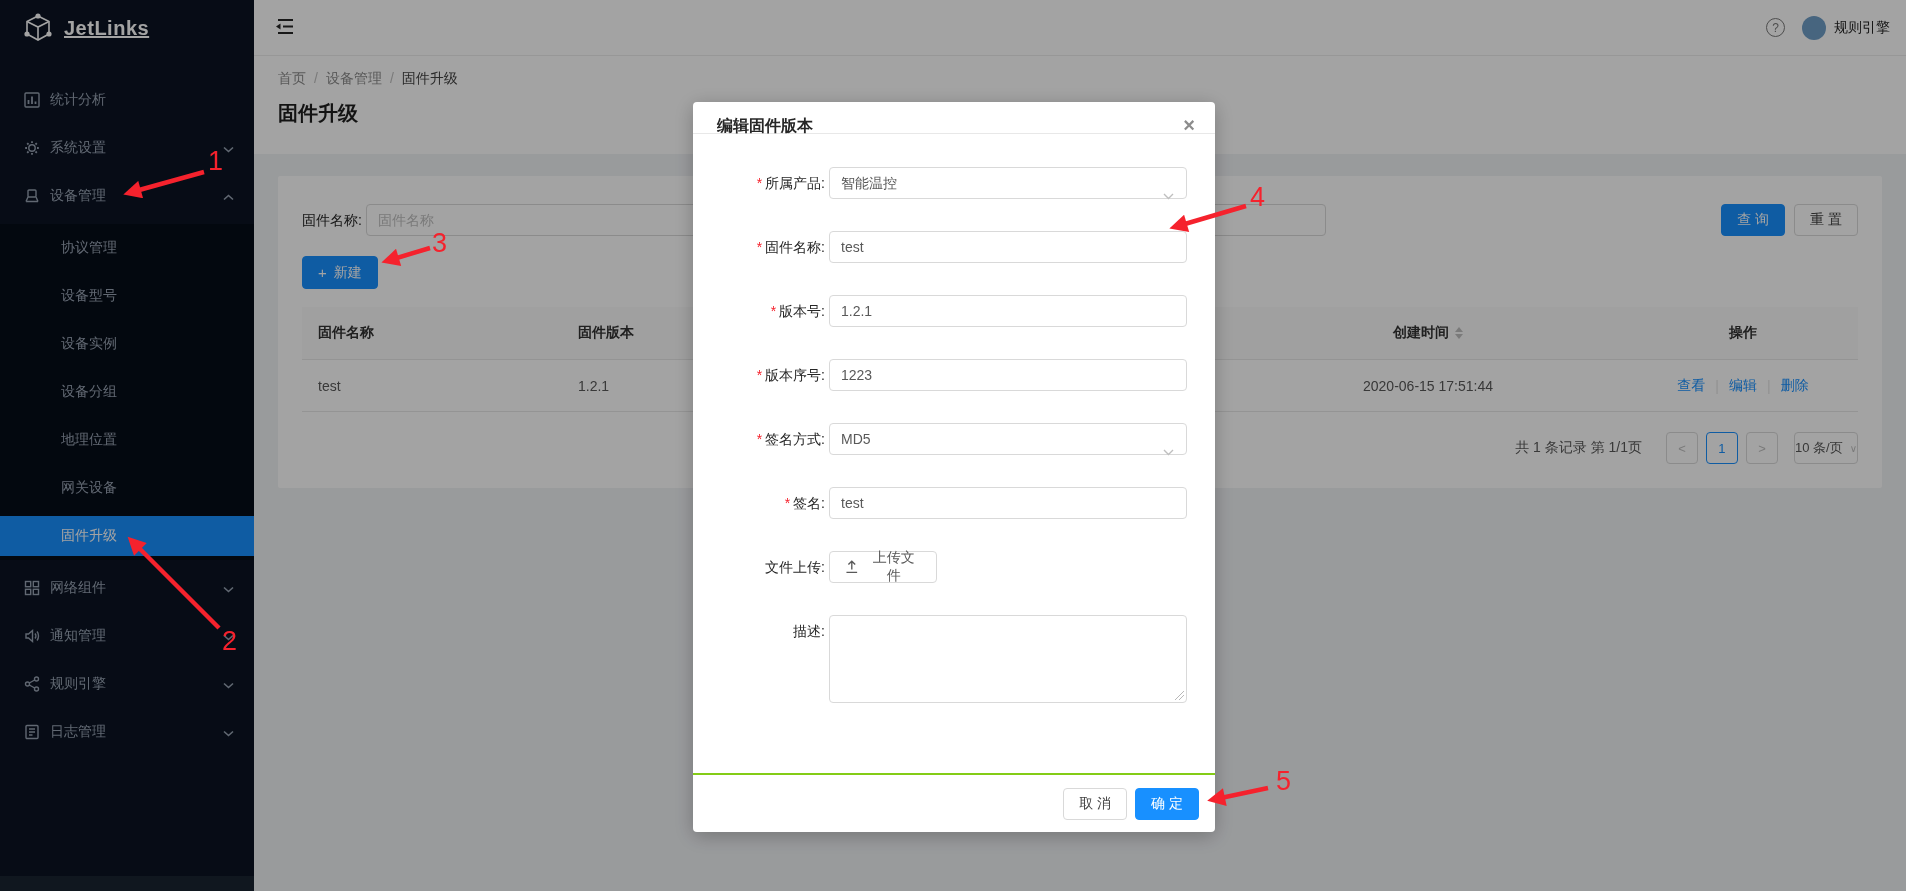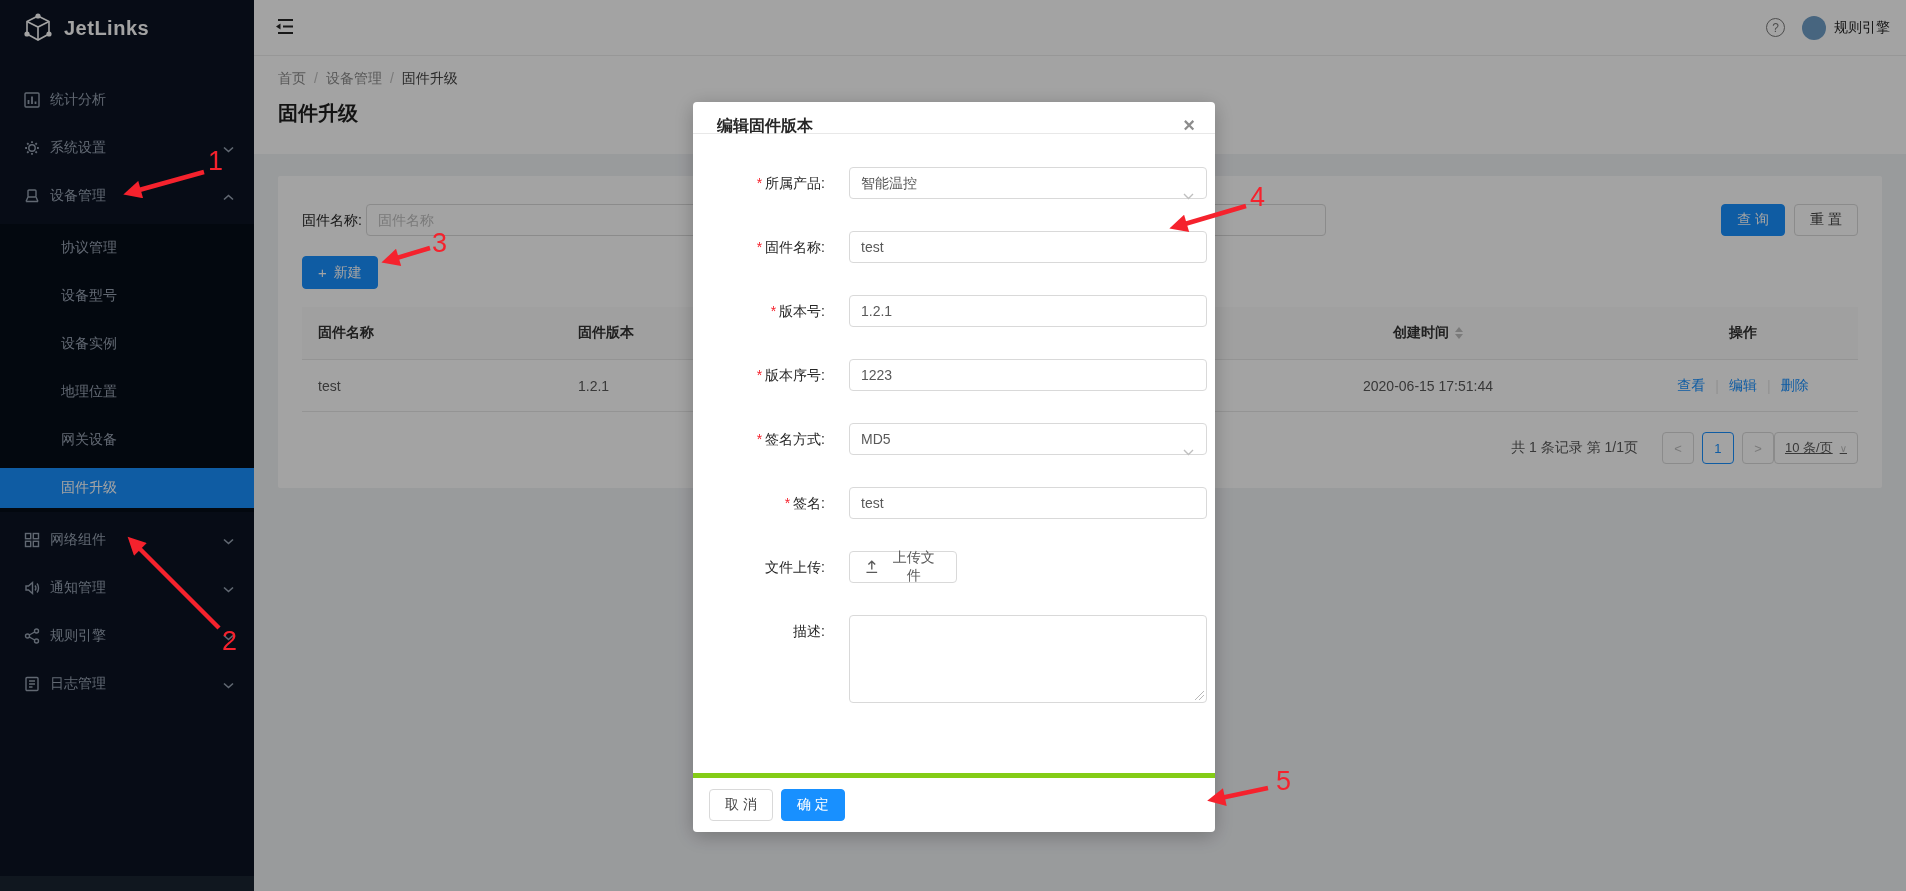--- a/index.html
+++ b/index.html
@@ -2,21 +2,21 @@
 <html><head>
 <meta charset="utf-8">
 <style>
   * { box-sizing: border-box; margin: 0; padding: 0; }
   html, body { width: 1906px; height: 891px; overflow: hidden; }
   body { font-family: "Liberation Sans", "DejaVu Sans", sans-serif; background: #f0f2f5; color: #262626; font-size: 14px; }
 
   
   .sidebar { position: fixed; left: 0; top: 0; width: 254px; height: 891px; background: #0b1423; z-index: 10; }
   .logo-row { height: 56px; display: flex; align-items: center; padding-left: 22px; }
-  .logo-text { color: #fff; font-size: 20px; font-weight: bold; margin-left: 10px; letter-spacing: .5px; }
+  .logo-text { color: #fff; font-size: 20px; font-weight: bold; margin-left: 10px; letter-spacing: .5px; text-decoration: underline; }
   .menu { padding-top: 24px; }
   .menu-item { position: relative; height: 40px; margin-bottom: 8px; display: flex; align-items: center; padding-left: 24px; color: #98a3b3; cursor: pointer; }
   .menu-item .mi-icon { width: 16px; height: 16px; margin-right: 10px; display: inline-flex; }
   .menu-item .chev { position: absolute; right: 20px; }
   .submenu { background: #060d18; padding: 4px 0; margin-bottom: 8px; }
   .sub-item { height: 40px; margin-bottom: 8px; display: flex; align-items: center; padding-left: 61px; color: #98a3b3; cursor: pointer; }
   .sub-item:last-child { margin-bottom: 0; }
   .sub-item.active { background: #1890ff; color: #fff; }
   .sider-trigger { position: absolute; bottom: 0; left: 0; width: 254px; height: 15px; background: #1a2431; }
   svg.sicon { stroke: #98a3b3; fill: none; stroke-width: 1.4; }
@@ -60,41 +60,41 @@
   .sorter { display: inline-flex; flex-direction: column; margin-left: 6px; }
   .caret-up { width: 0; height: 0; border-left: 4px solid transparent; border-right: 4px solid transparent; border-bottom: 5px solid #bfbfbf; margin-bottom: 2px; }
   .caret-dn { width: 0; height: 0; border-left: 4px solid transparent; border-right: 4px solid transparent; border-top: 5px solid #bfbfbf; }
   .link { color: #1890ff; cursor: pointer; }
   .act-sep { color: #e3e3e3; margin: 0 10px; }
 
   .pager { margin-top: 20px; display: flex; justify-content: flex-end; align-items: center; color: #595959; }
   .pager .total { margin-right: 16px; }
   .pg-box { min-width: 32px; height: 32px; border: 1px solid #d9d9d9; border-radius: 4px; background: #fff; display: inline-flex; align-items: center; justify-content: center; color: #bfbfbf; margin-left: 8px; cursor: pointer; font-size: 13px; }
   .pg-box.active { border-color: #1890ff; color: #1890ff; }
-  .pg-size { padding: 0 10px; color: #595959; margin-left: 0; text-decoration: underline; }
+  .pg-size { padding: 0 0; color: #595959; margin-left: 16px; }
   .pg-size .dn { color: #bfbfbf; margin-left: 7px; font-size: 10px; }
 
   
   .mask { position: fixed; inset: 0; background: rgba(0,0,0,0.36); z-index: 900; }
   .modal { position: fixed; left: 693px; top: 102px; width: 522px; height: 730px; background: #fff; border-radius: 4px; box-shadow: 0 4px 20px rgba(0,0,0,.25); z-index: 1000; }
   .modal-header { height: 32px; padding: 14px 24px; border-bottom: 1px solid #e8e8e8; font-size: 16px; font-weight: bold; color: #262626; position: relative; }
   .modal-close { position: absolute; right: 20px; top: 12px; color: #8c8c8c; font-size: 20px; cursor: pointer; line-height: 22px; }
   .modal-body { padding: 33px 24px 0 24px; }
   .frow { display: flex; margin-bottom: 32px; }
   .flabel { width: 108px; text-align: right; line-height: 32px; color: #262626; flex-shrink: 0; }
   .req { color: #f5222d; margin-right: 3px; }
-  .fctl { margin-left: 24px; width: 358px; position: relative; }
+  .fctl { margin-left: 4px; width: 358px; position: relative; }
   .f-input { width: 358px; height: 32px; border: 1px solid #d9d9d9; border-radius: 4px; padding: 0 11px; font-size: 14px; color: #595959; outline: none; font-family: inherit; }
   .f-select { width: 358px; height: 32px; border: 1px solid #d9d9d9; border-radius: 4px; padding: 0 11px; line-height: 30px; color: #595959; cursor: pointer; position: relative; }
   .f-select .sel-arrow { position: absolute; right: 12px; top: 12px; }
   .upload-btn { width: 108px; display: inline-flex; align-items: center; justify-content: center; color: #595959; }
   .upload-btn svg { margin-right: 8px; }
   .f-textarea { width: 358px; height: 88px; border: 1px solid #d9d9d9; border-radius: 4px; resize: none; outline: none; font-family: inherit; padding: 6px 11px; }
   .grip { position: absolute; right: 3px; bottom: 6px; width: 10px; height: 10px; background: linear-gradient(135deg, transparent 0 52%, #b8b8b8 52% 58%, transparent 58% 72%, #b8b8b8 72% 78%, transparent 78%); }
-  .modal-footer { position: absolute; bottom: 0; left: 0; right: 0; height: 59px; border-top: 5px solid #84cc16; display: flex; align-items: center; padding: 0 16px; }
+  .modal-footer { position: absolute; bottom: 0; left: 0; right: 0; height: 59px; border-top: 2px solid #84cc16; display: flex; justify-content: flex-end; align-items: center; padding: 0 16px; }
   .modal-footer .btn + .btn { margin-left: 8px; }
 
   
   .annot { position: fixed; inset: 0; z-index: 1100; pointer-events: none; }
   .annot-num { position: fixed; color: #f5222d; font-size: 27px; z-index: 1100; pointer-events: none; }
 </style>
 </head>
 <body>
 
 <div class="sidebar">
@@ -149,20 +149,23 @@
 
     <div class="submenu">
       <div class="sub-item">
           <span>协议管理</span>
         </div>
       <div class="sub-item">
           <span>设备型号</span>
         </div>
       <div class="sub-item">
           <span>设备实例</span>
+        </div>
+      <div class="sub-item">
+          <span>设备分组</span>
         </div>
       <div class="sub-item">
           <span>地理位置</span>
         </div>
       <div class="sub-item">
           <span>网关设备</span>
         </div>
       <div class="sub-item active">
           <span>固件升级</span>
         </div>

